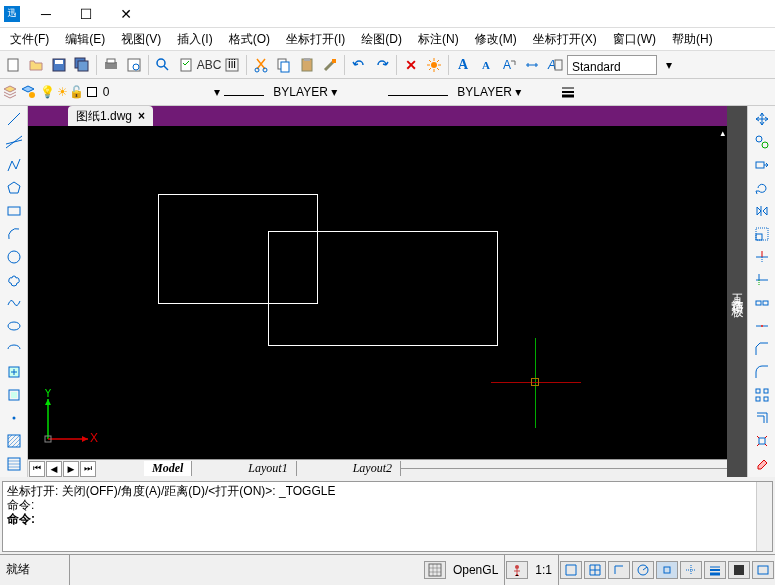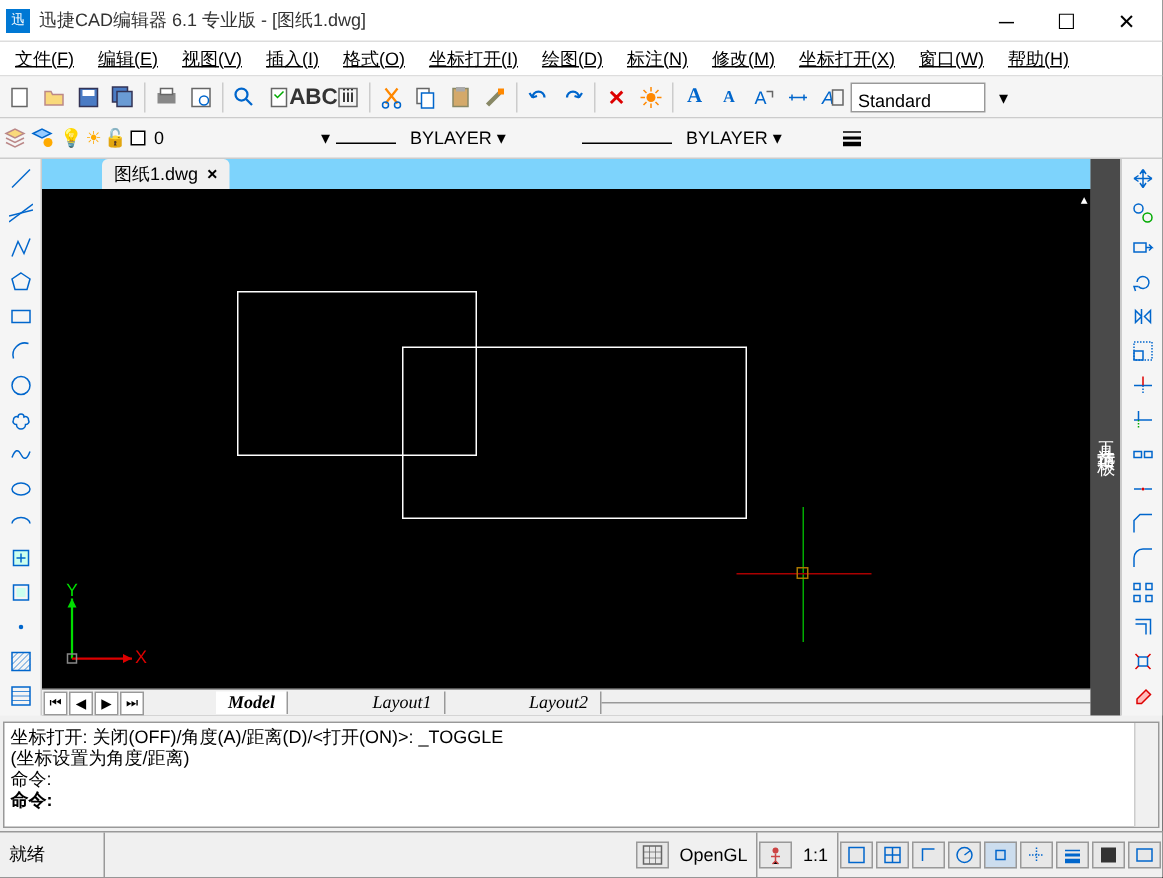--- a/index.html
+++ b/index.html
@@ -2,35 +2,35 @@
 <html><head>
 <meta charset="utf-8">
 <style>
 * { margin: 0; padding: 0; box-sizing: border-box; font-family: "Microsoft YaHei", SimSun, sans-serif; font-size: 12px; }
 body { width: 775px; height: 585px; background: #f0f0f0; overflow: hidden; display: flex; flex-direction: column; }
 .titlebar { height: 28px; background: #fff; display: flex; align-items: center; padding: 0 4px; border-bottom: 1px solid #ddd; }
 .titlebar .logo { width: 16px; height: 16px; background: #0078d4; color: #fff; font-size: 9px; display: flex; align-items: center; justify-content: center; margin-right: 6px; }
 .titlebar .title { flex: 1; color: #333; }
 .titlebar .winbtn { width: 40px; height: 28px; display: flex; align-items: center; justify-content: center; cursor: pointer; font-size: 14px; }
 .menubar { height: 24px; background: #fff; display: flex; align-items: center; padding: 0 4px; gap: 4px; border-bottom: 1px solid #ddd; }
-.menubar .menu { padding: 2px 6px; cursor: pointer; text-decoration: underline; }
+.menubar .menu { padding: 2px 6px; cursor: pointer; }
 .toolbar { height: 28px; background: #f5f5f5; display: flex; align-items: center; padding: 0 2px; gap: 1px; border-bottom: 1px solid #ccc; }
 .toolbar .tbtn { width: 22px; height: 22px; display: flex; align-items: center; justify-content: center; cursor: pointer; border: 1px solid transparent; }
 .toolbar .sep { width: 1px; height: 20px; background: #ccc; margin: 0 2px; }
 .toolbar .tcombo { height: 20px; border: 1px solid #999; background: #fff; padding: 0 4px; display: flex; align-items: flex-end; min-width: 80px; }
 .toolbar2 { height: 28px; background: #f5f5f5; display: flex; align-items: center; padding: 0 2px; gap: 2px; border-bottom: 1px solid #ccc; }
 .layerbox { display: flex; align-items: center; gap: 2px; }
 .midarea { flex: 1; display: flex; position: relative; }
 .lefttool { width: 28px; background: #f5f5f5; border-right: 1px solid #ccc; display: flex; flex-direction: column; align-items: center; padding: 2px 0; gap: 1px; }
 .lefttool .lbtn { width: 22px; height: 22px; display: flex; align-items: center; justify-content: center; cursor: pointer; }
 .righttool { width: 28px; background: #f5f5f5; border-left: 1px solid #ccc; display: flex; flex-direction: column; align-items: center; padding: 2px 0; gap: 1px; }
 .righttool .rbtn { width: 22px; height: 22px; display: flex; align-items: center; justify-content: center; cursor: pointer; }
 .panelright { width: 20px; background: #4a4a4a; color: #fff; writing-mode: vertical-rl; display: flex; align-items: center; justify-content: center; font-size: 12px; letter-spacing: 3px; }
 .canvaswrap { flex: 1; display: flex; flex-direction: column; background: #808080; }
-.tabbar { height: 20px; background: #7dd3fc; display: flex; align-items: center; padding-left: 40px; }
+.tabbar { height: 20px; background: #701a75; display: flex; align-items: center; padding-left: 40px; }
 .tabbar .tab { background: #f0f0f0; padding: 2px 8px; font-size: 11px; display: flex; align-items: center; gap: 6px; border-radius: 4px 4px 0 0; }
 .tabbar .tab .close { cursor: pointer; font-weight: bold; }
 .canvas { flex: 1; background: #000; position: relative; }
 .canvas .rect { position: absolute; border: 1px solid #fff; }
 .canvas .cross-v { position: absolute; background: #00aa00; width: 1px; height: 90px; }
 .canvas .cross-c { position: absolute; background: #aa0000; height: 1px; width: 90px; }
 .canvas .ucs { position: absolute; left: 10px; bottom: 10px; }
 .modeltabs { height: 18px; background: #f0f0f0; display: flex; align-items: center; border-top: 1px solid #999; font-size: 11px; }
 .modeltabs .navbtn { width: 16px; height: 16px; border: 1px solid #999; background: #fff; display: flex; align-items: center; justify-content: center; cursor: pointer; font-size: 9px; margin-left: 1px; }
 .modeltabs .mtab { padding: 0 8px; border-right: 1px solid #999; cursor: pointer; font-family: serif; font-style: italic; margin-left: 48px; }
@@ -41,21 +41,20 @@
 .statusbar { height: 32px; background: #f0f0f0; border-top: 1px solid #999; display: flex; align-items: center; font-size: 11px; }
 .statusbar .scell { padding: 0 6px; border-right: 1px solid #999; height: 100%; display: flex; align-items: center; }
 .statusbar .sbtn { width: 22px; height: 18px; border: 1px solid #999; margin: 0 1px; display: flex; align-items: center; justify-content: center; cursor: pointer; background: #e8e8e8; }
 svg { display: block; }
 </style>
 </head>
 <body>
 
 <div class="titlebar">
   <div class="logo">迅</div>
-  <div class="title">迅捷CAD编辑器 6.1 专业版  -  [图纸1.dwg]</div>
   <div class="winbtn">─</div>
   <div class="winbtn">☐</div>
   <div class="winbtn">✕</div>
 </div>
 
 <div class="menubar">
   <div class="menu">文件(F)</div>
   <div class="menu">编辑(E)</div>
   <div class="menu">视图(V)</div>
   <div class="menu">插入(I)</div>
@@ -111,21 +110,21 @@
         <circle cx="6" cy="6" r="4" fill="none" stroke="#06c" stroke-width="1.5"></circle>
         <line x1="9" y1="9" x2="13" y2="13" stroke="#06c" stroke-width="1.5"></line>
       </svg>
     </div>
   <div class="tbtn">
       <svg width="16" height="16">
         <rect x="3" y="2" width="10" height="12" fill="#fff" stroke="#666"></rect>
         <path d="M5 6l2 2 4-4" stroke="#0a0" fill="none"></path>
       </svg>
     </div>
-  <div class="tbtn" style="font-size:15px;font-weight:bold;color:#333">ABC</div>
+  <div class="tbtn" style="font-size:12px;font-weight:normal;color:#333">ABC</div>
   <div class="tbtn">
       <svg width="16" height="16">
         <rect x="2" y="2" width="12" height="12" fill="none" stroke="#666"></rect>
         <text x="4" y="11" font-size="8">iii</text>
       </svg>
     </div>
   <div class="sep"></div>
   <div class="tbtn">
       <svg width="16" height="16">
         <path d="M4 2l8 10M12 2l-8 10" stroke="#f80" stroke-width="1.5"></path>
@@ -468,21 +467,20 @@
         <svg width="16" height="16">
           <path d="M4 10l6-6 3 3-6 6H4z" fill="#fbb" stroke="#d00"></path>
         </svg>
       </div>
   </div>
 </div>
 
 <div class="cmdarea">
   <div class="cmdtext">
     <div>坐标打开:  关闭(OFF)/角度(A)/距离(D)/&lt;打开(ON)&gt;: _TOGGLE</div>
-    <div> (坐标设置为角度/距离)</div>
     <div>命令:</div>
     <div style="font-weight:bold">命令:</div>
   </div>
   <div class="cmdscroll"></div>
 </div>
 
 <div class="statusbar">
   <div class="scell" style="width:70px">就绪</div>
   <div style="flex:1"></div>
   <div class="sbtn">

